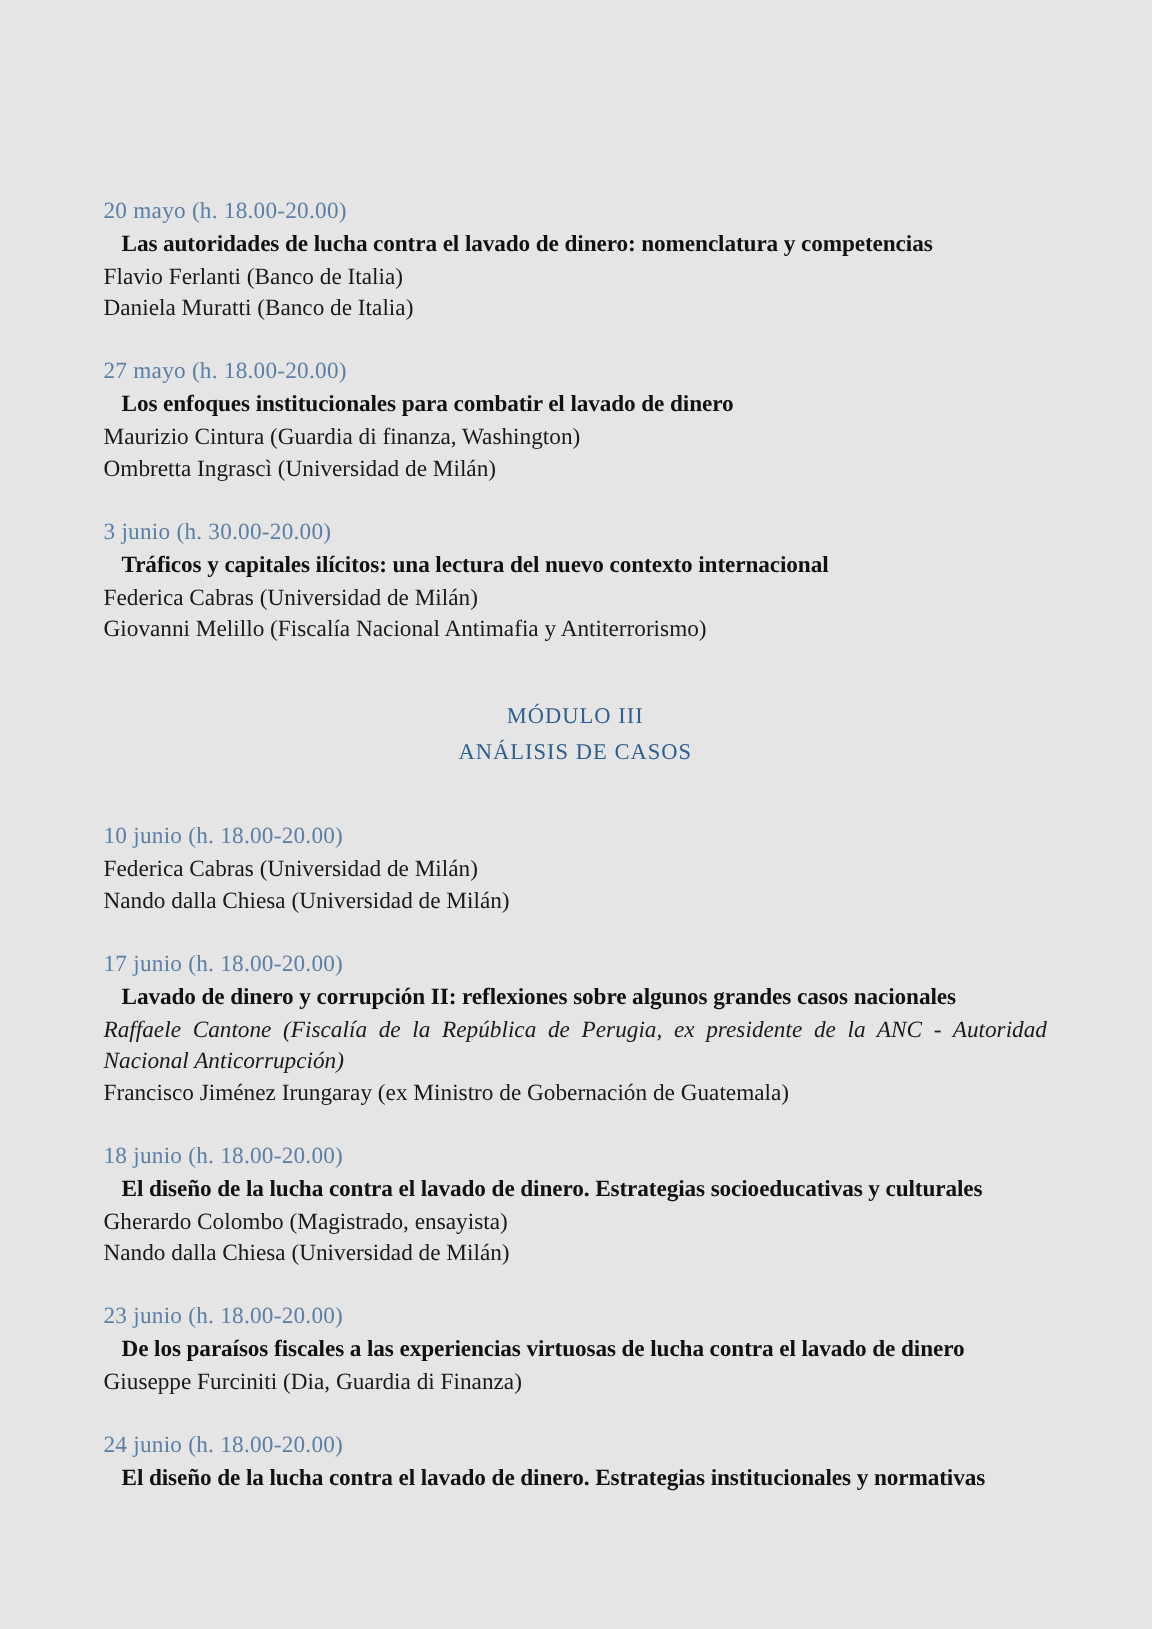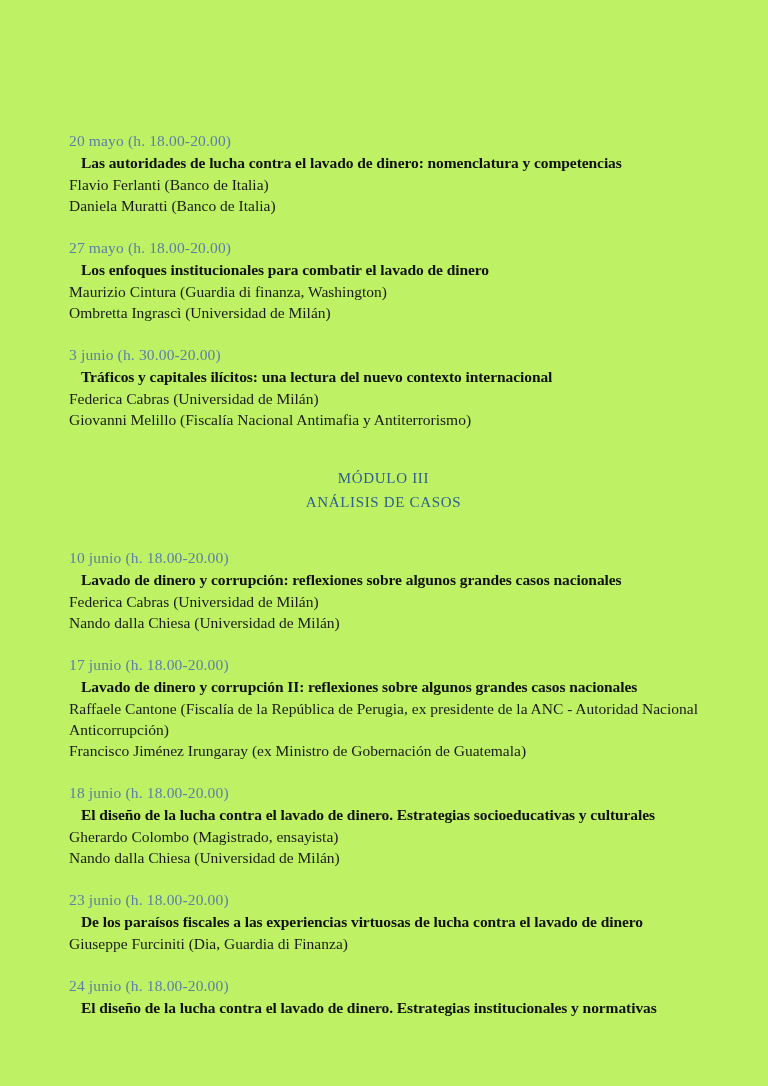--- a/index.html
+++ b/index.html
@@ -15,21 +15,21 @@
     font-family: "Liberation Serif", "DejaVu Serif", serif;
     color: #1a1a1a;
     -webkit-font-smoothing: antialiased;
   }
   .page {
     position: absolute;
     left: 0;
     top: 0;
     width: 768px;
     height: 1086px;
-    background: #bef264;
+    background: #e5e5e5;
     overflow: hidden;
   }
   .content {
     position: absolute;
     left: 69px;
     top: 130px;
     width: 629px;
   }
 
   .session {
@@ -55,20 +55,21 @@
 
   .speaker {
     font-size: 15.5px;
     line-height: 21px;
     margin: 0;
     color: #1a1a1a;
   }
   .speaker.justify {
     text-align: justify;
     text-align-last: left;
+    font-style: italic;
   }
 
   .module-heading {
     text-align: center;
     color: #2e5f8f;
     font-weight: normal;
     font-size: 15px;
     line-height: 24px;
     letter-spacing: 0.045em;
     margin: 0;
@@ -107,21 +108,20 @@
       <p class="speaker">Giovanni Melillo (Fiscalía Nacional Antimafia y Antiterrorismo)</p>
     </div>
 
     <div class="module-block">
       <p class="module-heading">MÓDULO III</p>
       <p class="module-heading line2">ANÁLISIS DE CASOS</p>
     </div>
 
     <div class="session">
       <p class="date">10 junio (h. 18.00-20.00)</p>
-      <p class="title">Lavado de dinero y corrupción: reflexiones sobre algunos grandes casos nacionales</p>
       <p class="speaker">Federica Cabras (Universidad de Milán)</p>
       <p class="speaker">Nando dalla Chiesa (Universidad de Milán)</p>
     </div>
 
     <div class="session">
       <p class="date">17 junio (h. 18.00-20.00)</p>
       <p class="title">Lavado de dinero y corrupción II: reflexiones sobre algunos grandes casos nacionales</p>
       <p class="speaker justify">Raffaele Cantone (Fiscalía de la República de Perugia, ex presidente de la ANC - Autoridad Nacional Anticorrupción)</p>
       <p class="speaker">Francisco Jiménez Irungaray  (ex Ministro de Gobernación de Guatemala)</p>
     </div>

